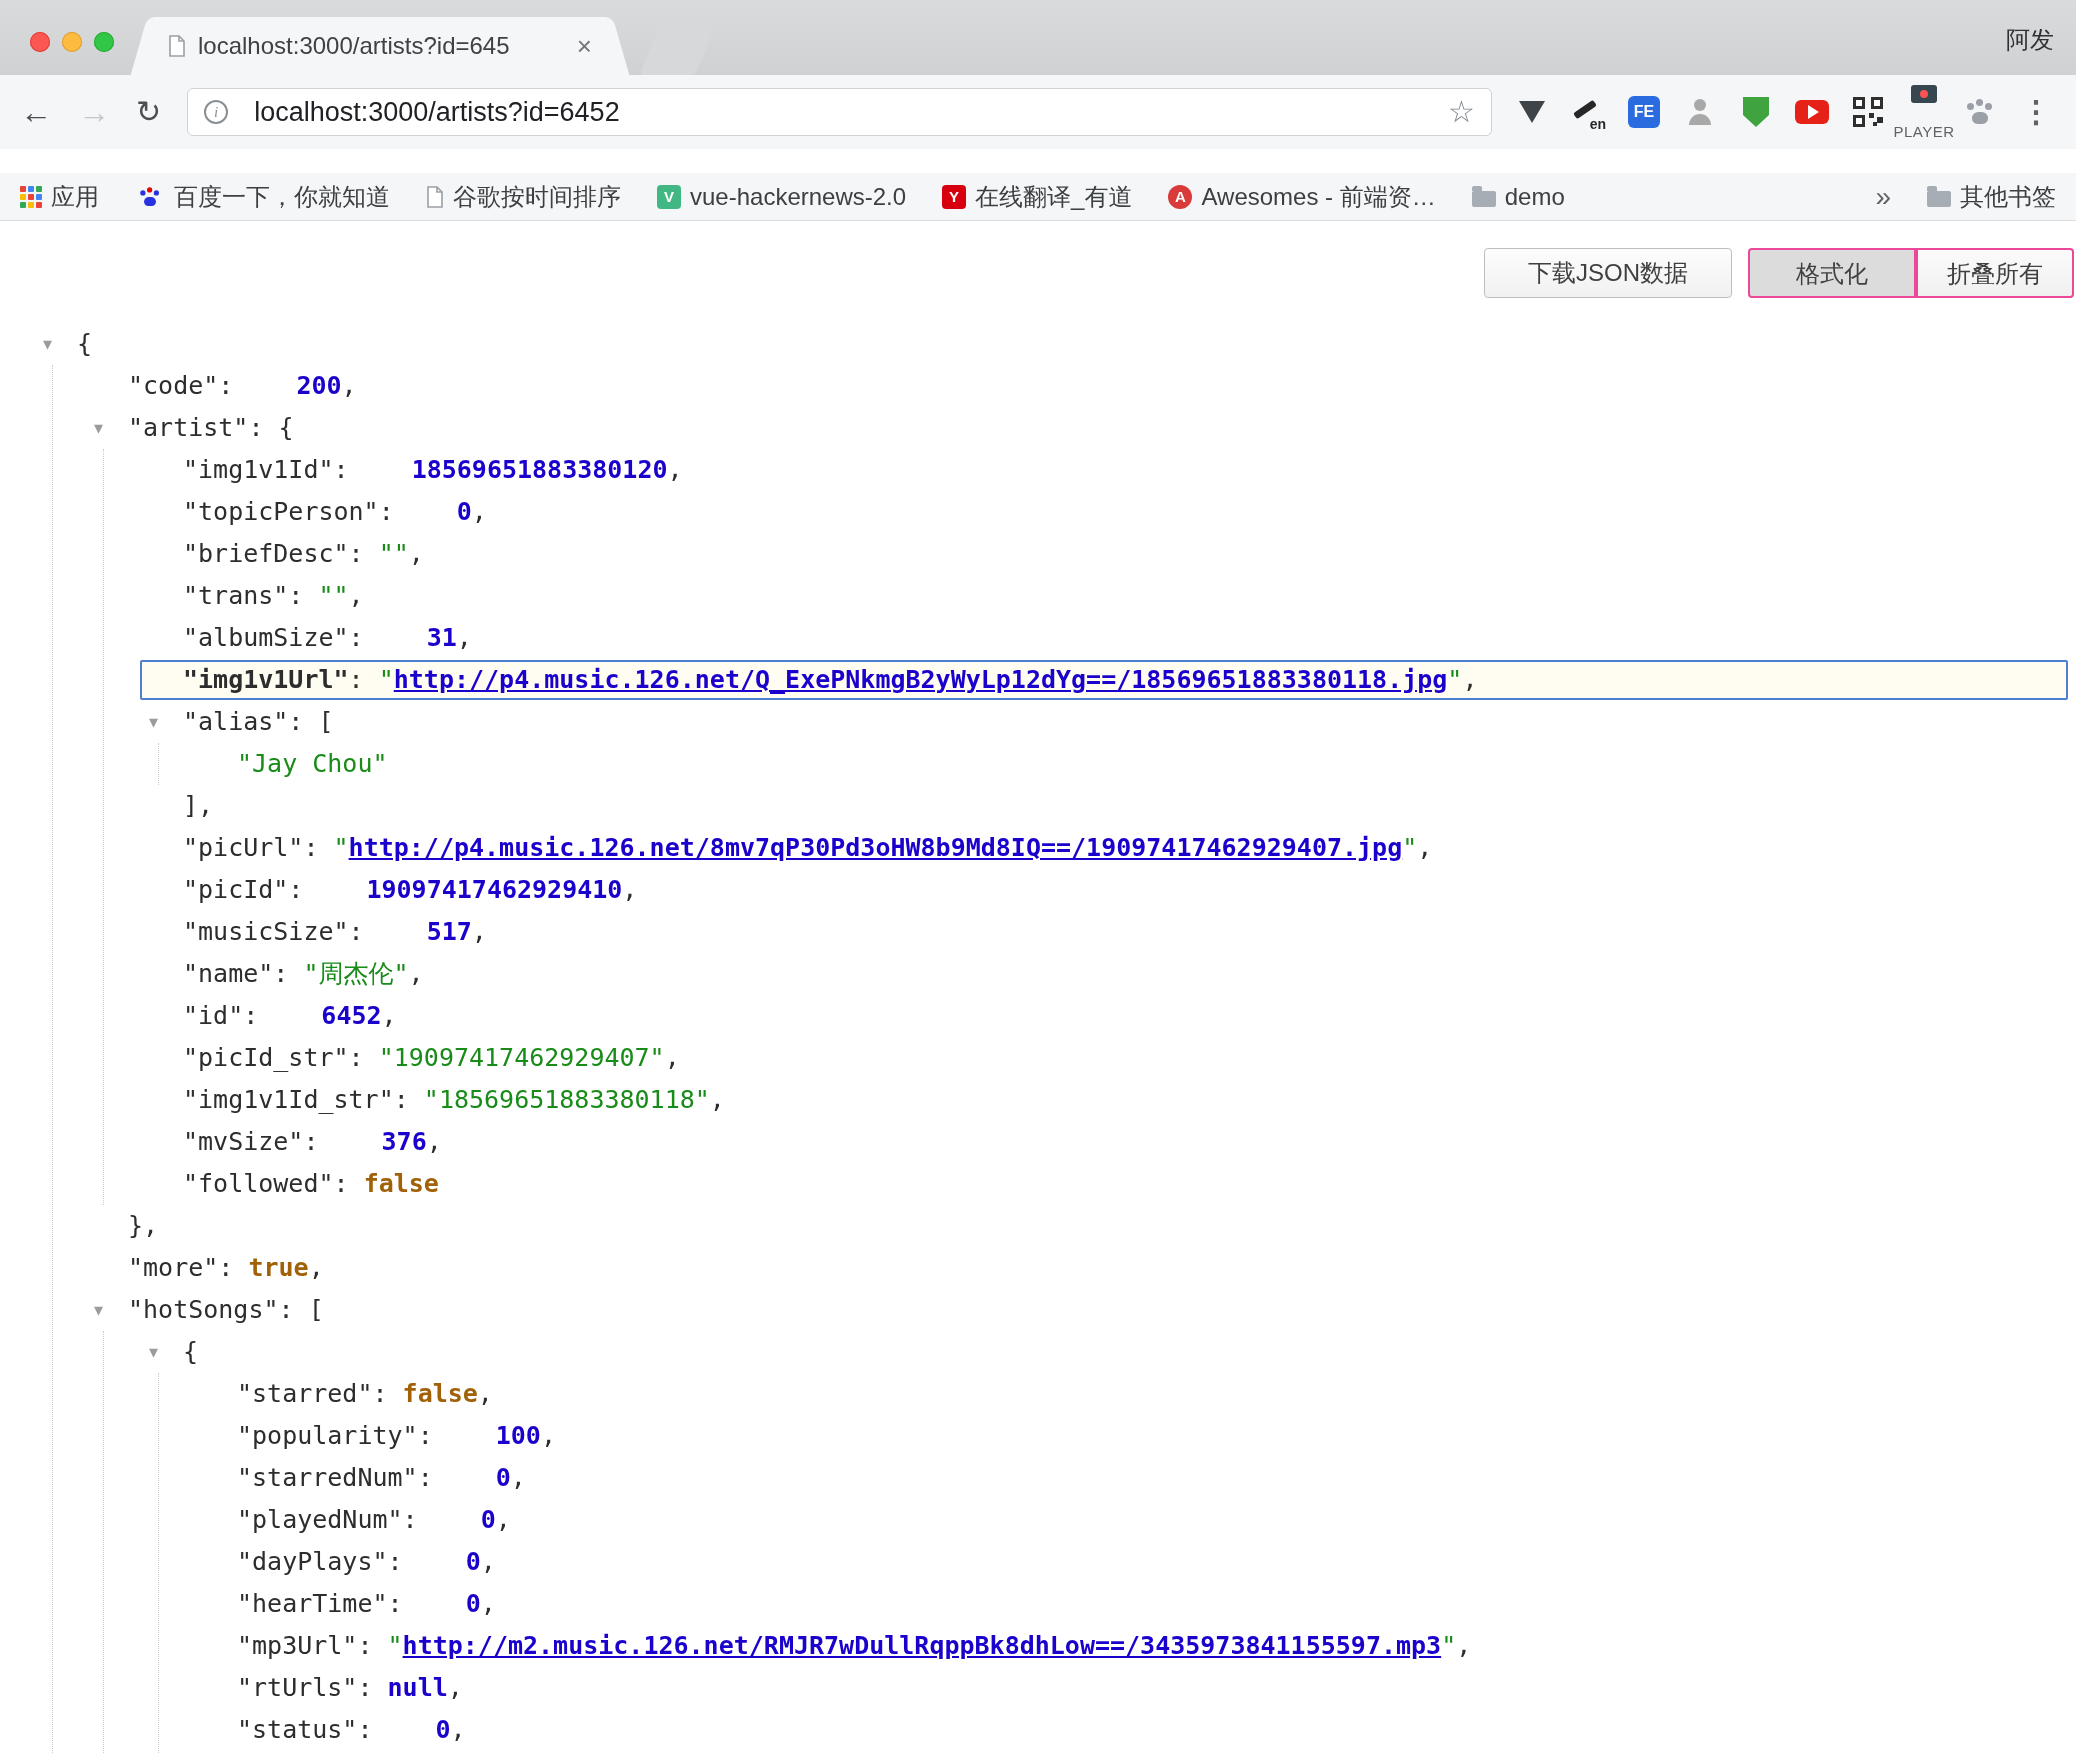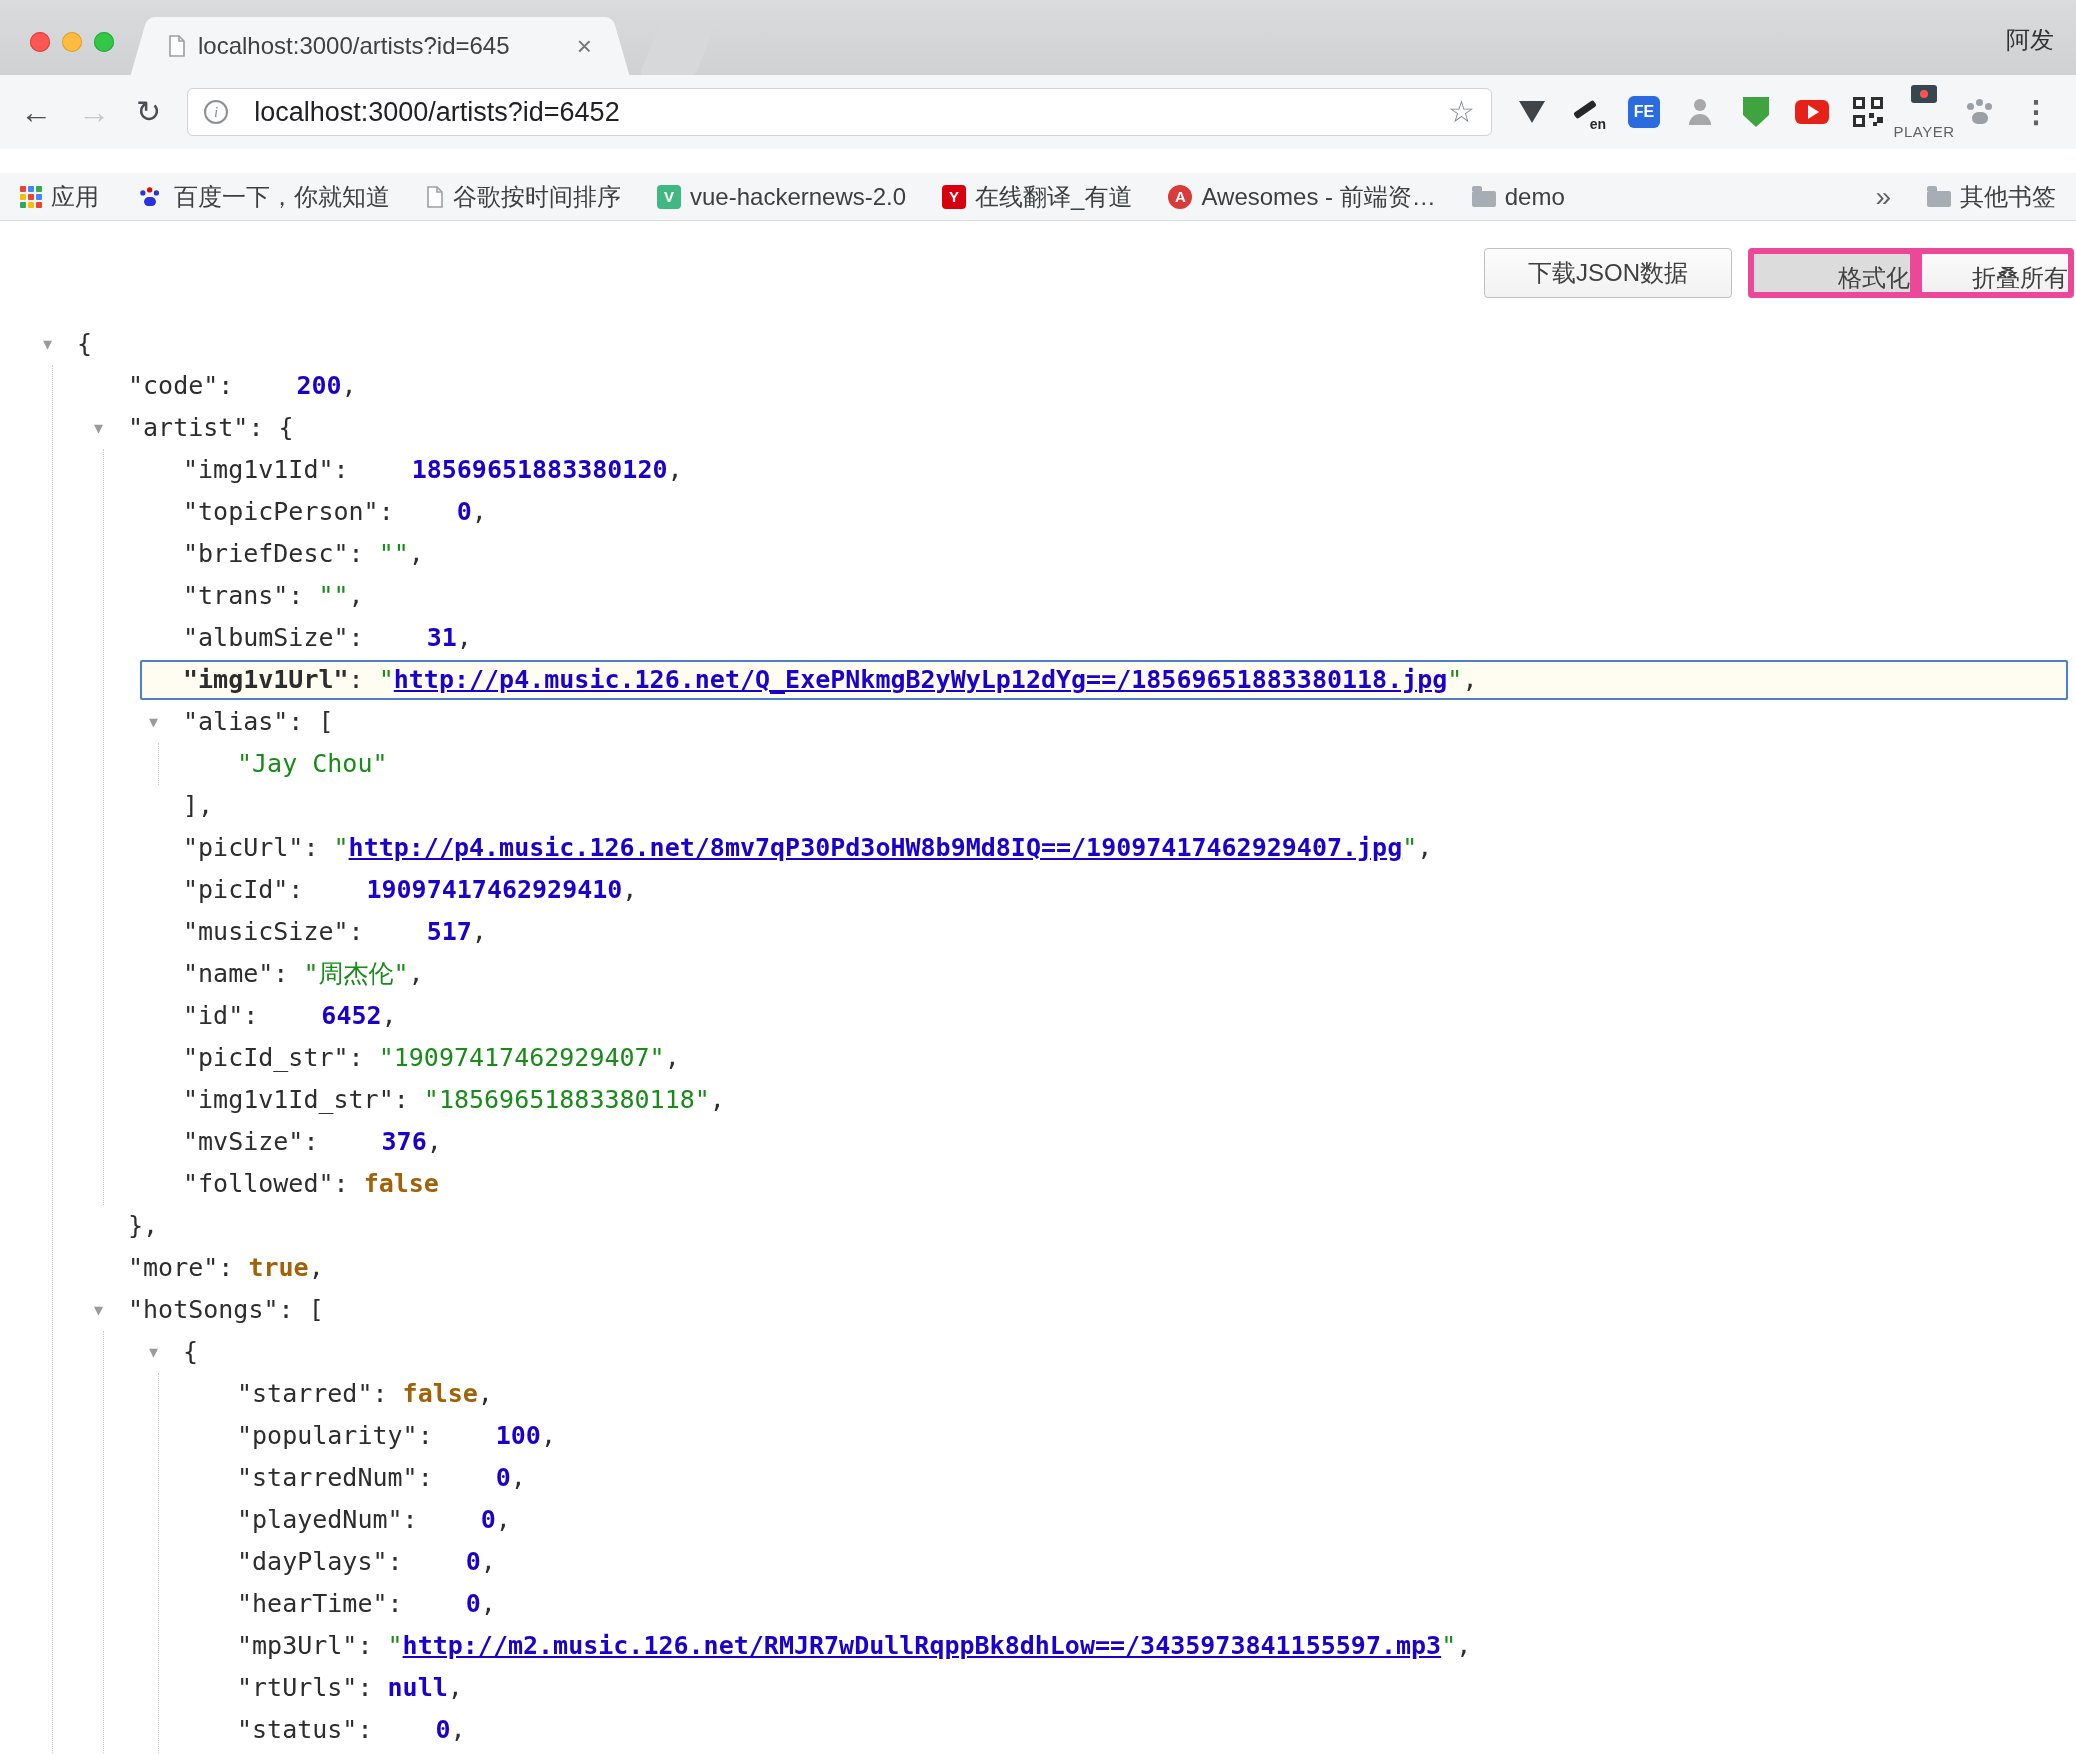--- a/index.html
+++ b/index.html
@@ -106,22 +106,22 @@
   .bm-spacer { flex:1; }
   .overflow-g { font-size:28px; color:#5f6368; }
 
   
   .content { position:relative; height:1557px; background:#fff; }
   .btn { position:absolute; height:50px; line-height:48px; text-align:center;
     font-size:24px; color:#404040; border:1px solid #bfbfbf; border-radius:4px;
     background:linear-gradient(#fdfdfd,#f1f1f1); cursor:pointer; }
   .btn-download { left:1484px; top:27px; width:248px; }
   .seg { position:absolute; left:1748px; top:27px; display:flex; }
-  .seg .sbtn { height:50px; line-height:48px; text-align:right; font-size:24px;
-    color:#404040; border:6px solid #ec4899; cursor:pointer; }
+  .seg .sbtn { height:50px; line-height:48px; text-align:center; font-size:24px;
+    color:#404040; border:2px solid #ec4899; cursor:pointer; }
   .seg-format { width:168px; background:#dcdcdc; border-radius:4px 0 0 4px; }
   .seg-collapse { width:158px; background:linear-gradient(#fbfbfb,#f0f0f0);
     border-left:none; border-radius:0 4px 4px 0; }
 
   
   .json-viewer { position:absolute; left:0; right:0; top:102px; bottom:0;
     font-family:"DejaVu Sans Mono", monospace; font-size:25px; color:#333;
     overflow:hidden; }
   .json-line { position:relative; height:42px; line-height:42px; white-space:pre; }
   .line-content { display:block; position:relative; z-index:2; }

